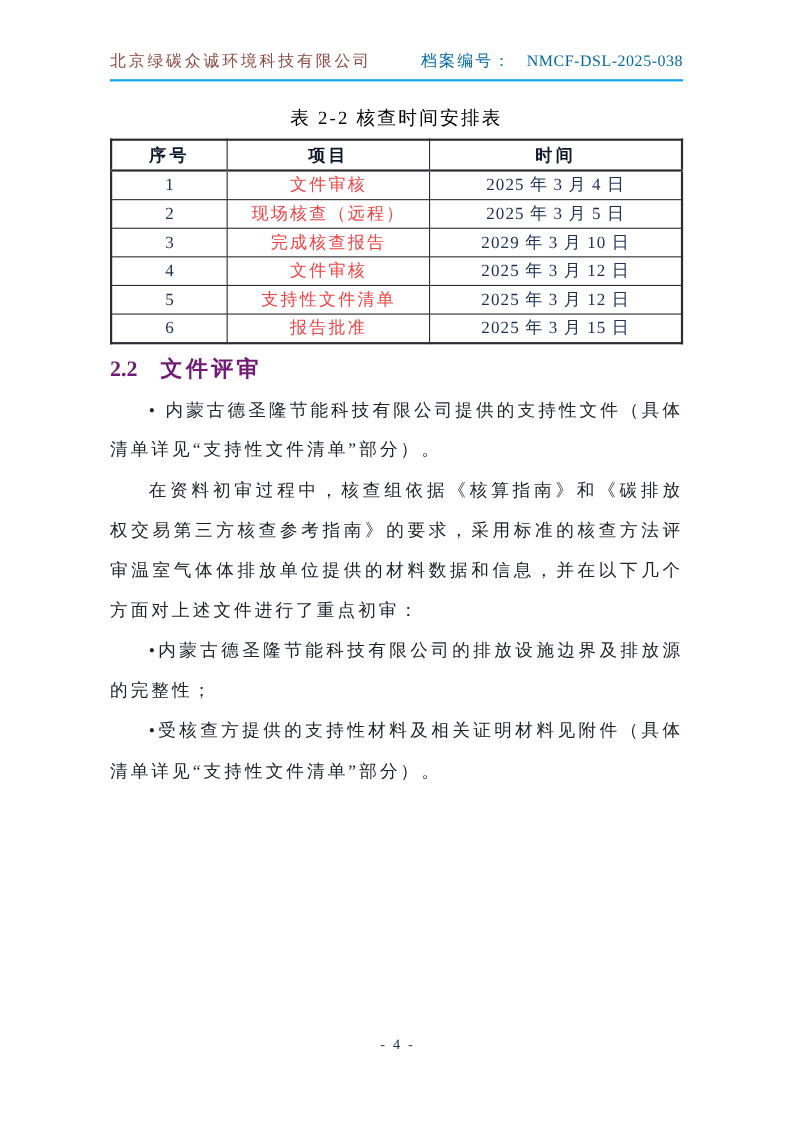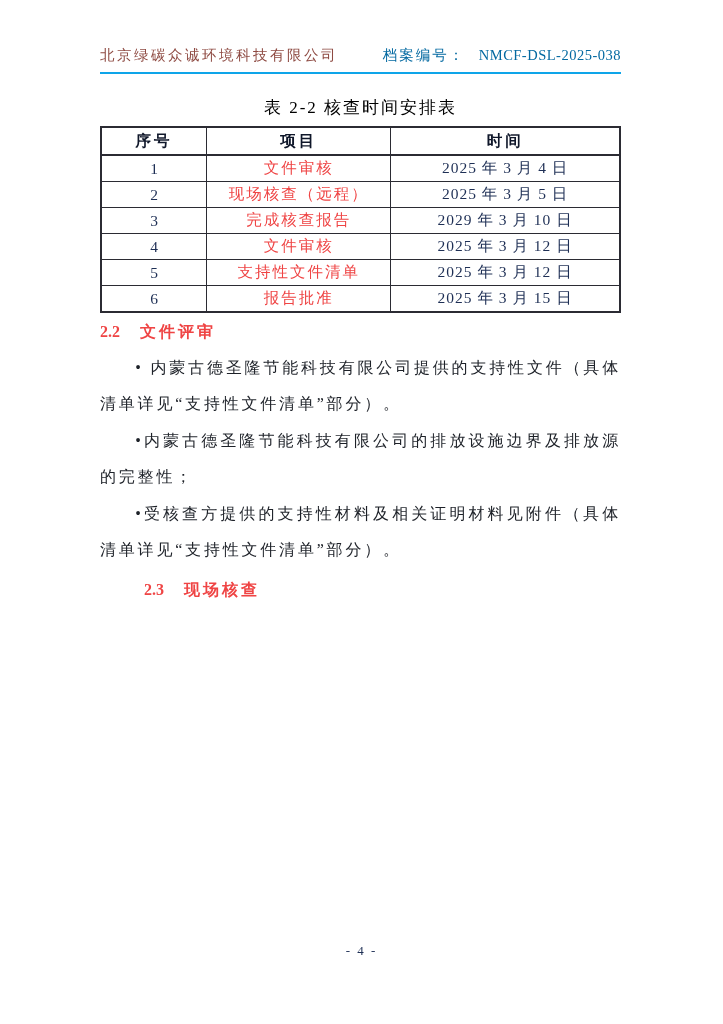--- a/index.html
+++ b/index.html
@@ -68,23 +68,23 @@
   table.schedule td { height: 25px; font-size: 15.5px; }
   .col-seq  { width: 20.2%; }
   .col-item { width: 35.6%; }
   .col-time { width: 44.2%; }
   td.cell-seq  { color: #1e2f55; letter-spacing: 0; }
   td.cell-item { color: #ef4444; letter-spacing: 2px; }
   td.cell-time { color: #1e2f55; letter-spacing: 1px; }
   
   .section-heading {
     margin-top: 9px;
-    font-size: 16px;
+    font-size: 20px;
     font-weight: bold;
-    color: #ef4444;
+    color: #701a75;
   }
   .section-heading .sec-num { margin-right: 16px; letter-spacing: 0; }
   .section-heading .sec-title { letter-spacing: 3px; }
   .section-heading.indented { margin-top: 12px; margin-left: 44px; }
   
   .body-text { margin-top: 7px; }
   .body-text p, .p3 {
     margin: 0;
     font-size: 16px;
     line-height: 36.4px;
@@ -166,28 +166,25 @@
       </tbody>
     </table>
 
     <div class="section-heading">
       <span class="sec-num">2.2</span>
       <span class="sec-title">文件评审</span>
     </div>
 
     <div class="body-text">
       <p class="indent-2em">• 内蒙古德圣隆节能科技有限公司提供的支持性文件（具体清单详见“支持性文件清单”部分）。</p>
+      <p class="indent-2em">在资料初审过程中，核查组依据《核算指南》和《碳排放权交易第三方核查参考指南》的要求，采用标准的核查方法评审温室气体体排放单位提供的材料数据和信息，并在以下几个方面对上述文件进行了重点初审：</p>
       <p class="indent-2em">•内蒙古德圣隆节能科技有限公司的排放设施边界及排放源的完整性；</p>
       <p class="indent-2em">•受核查方提供的支持性材料及相关证明材料见附件（具体清单详见“支持性文件清单”部分）。</p>
     </div>
 
-    <div class="section-heading indented">
-      <span class="sec-num">2.3</span>
-      <span class="sec-title">现场核查</span>
-    </div>
 
 
   </div>
 
   <div class="doc-footer">
     <span class="page-number">- 4 -</span>
   </div>
 </div>
 
 </body></html>

